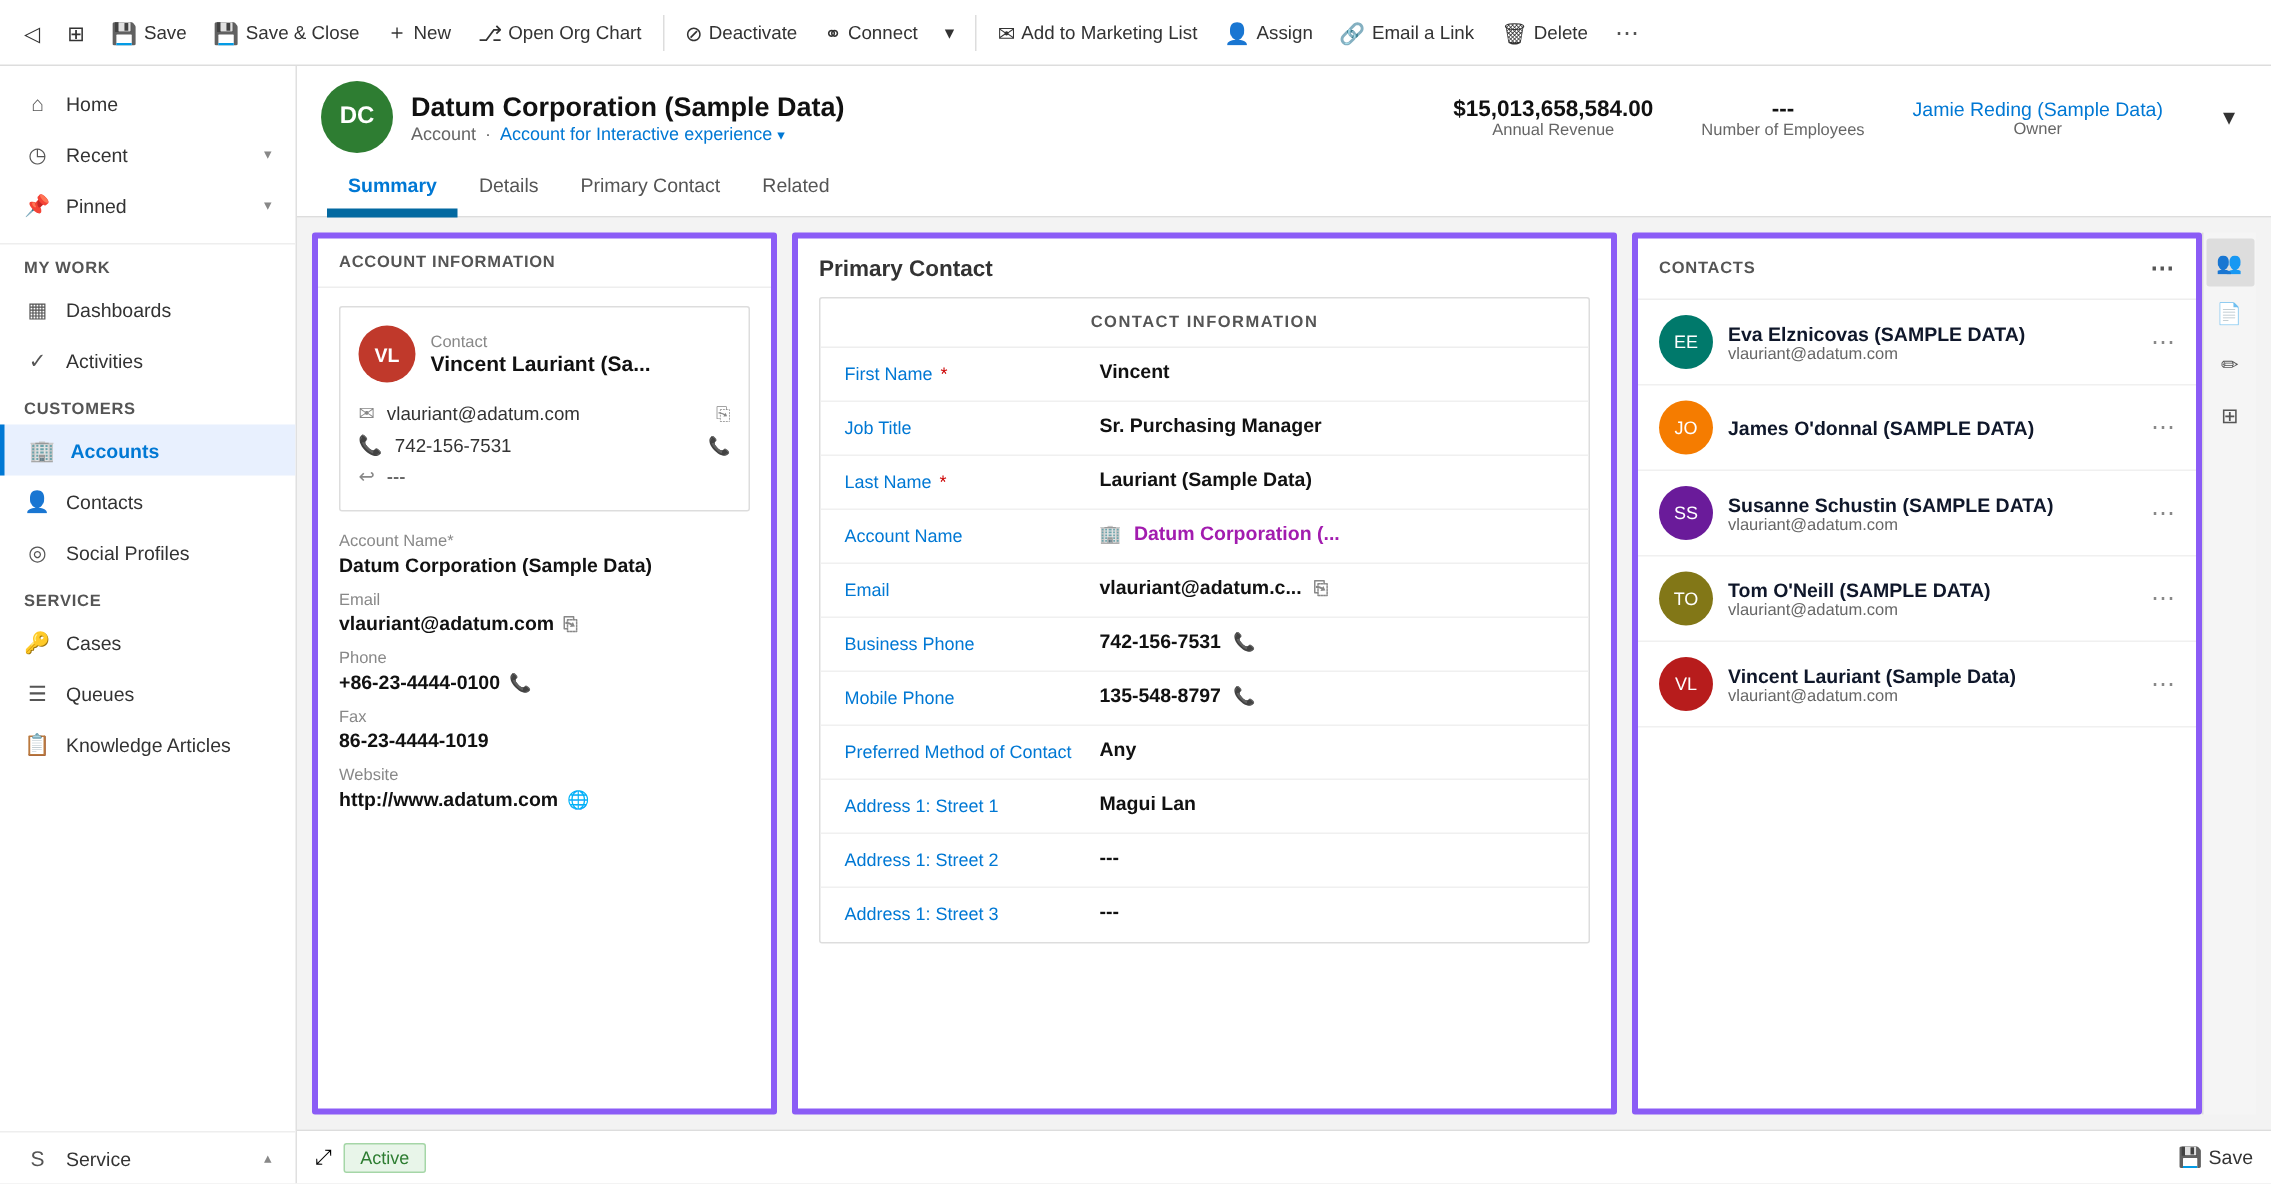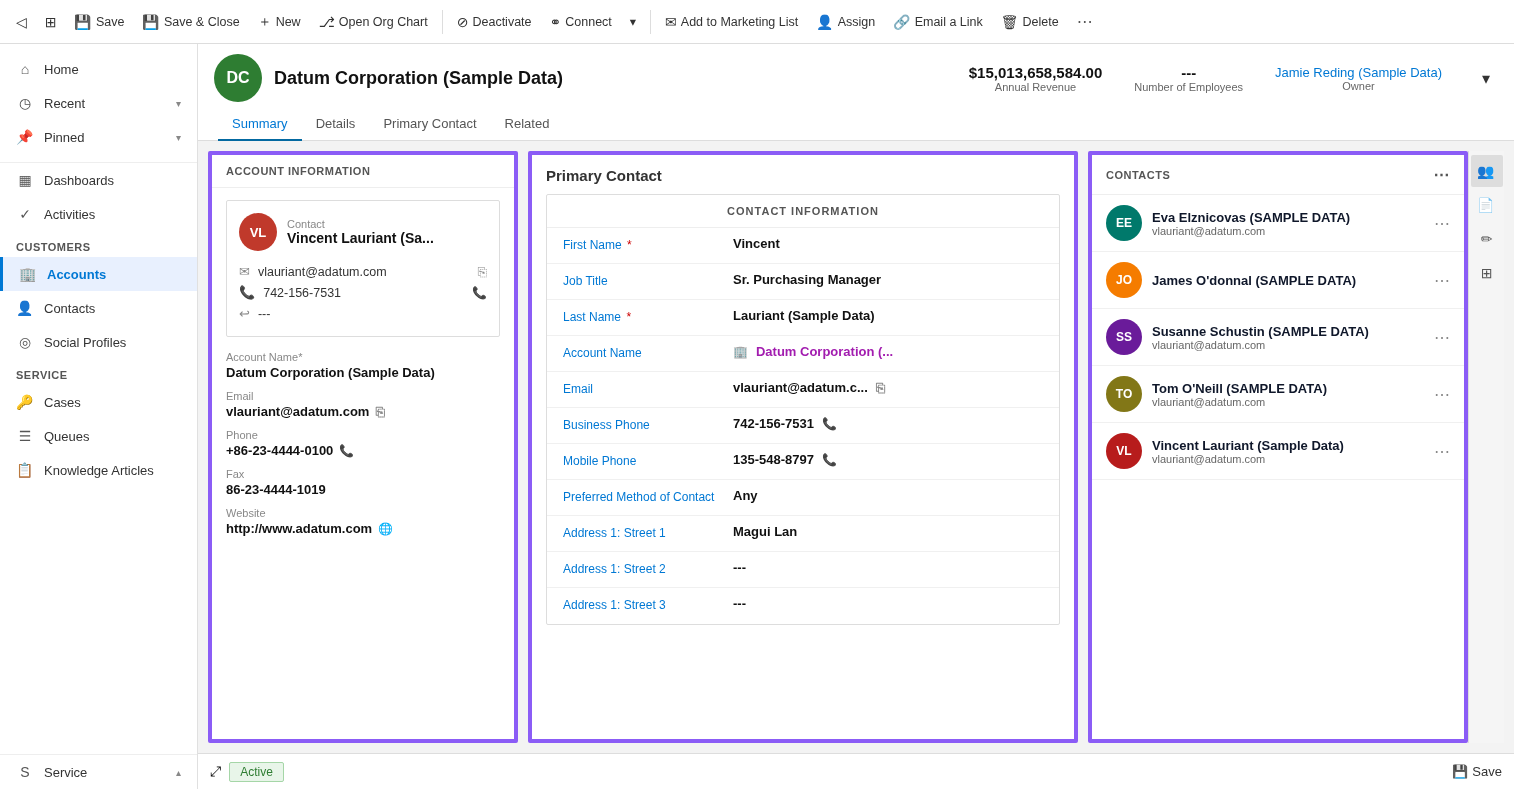--- a/index.html
+++ b/index.html
@@ -110,21 +110,21 @@
       margin-top: 4px;
     }
     .tab {
       padding: 8px 14px;
       cursor: pointer;
       font-size: 13px;
       color: #555;
       border-bottom: 2px solid transparent;
       margin-bottom: -1px;
     }
-    .tab.active { color: #0078d4; border-bottom: 2px solid #0369a1; font-weight: 400; }
+    .tab.active { color: #0078d4; border-bottom: 6px solid #0369a1; font-weight: 700; }
 
     
     .page-body {
       display: flex;
       flex: 1;
       overflow: hidden;
       gap: 10px;
       padding: 10px;
     }
 
@@ -204,21 +204,21 @@
     .contacts-list { overflow-y: auto; flex: 1; }
     .contact-list-item {
       display: flex; align-items: center; gap: 10px;
       padding: 10px 14px;
       border-bottom: 1px solid #f0f0f0;
       cursor: pointer;
     }
     .cli-avatar {
       width: 36px; height: 36px; border-radius: 50%;
       display: flex; align-items: center; justify-content: center;
-      font-size: 12px; font-weight: 700; color: #fff; flex-shrink: 0;
+      font-size: 12px; font-weight: 400; color: #fff; flex-shrink: 0;
     }
     .cli-info { flex: 1; min-width: 0; }
     .cli-name { font-size: 13px; font-weight: 600; color: #0f172a; }
     .cli-email { font-size: 11px; color: #666; }
     .cli-more { color: #888; cursor: pointer; font-size: 16px; }
 
     
     .right-icon-bar {
       width: 36px;
       background: #f5f5f5;
@@ -337,20 +337,21 @@
         <span class="si-icon">◷</span>
         <span>Recent</span>
         <span class="sidebar-chevron">▾</span>
       </div>
       <div class="sidebar-item">
         <span class="si-icon">📌</span>
         <span>Pinned</span>
         <span class="sidebar-chevron">▾</span>
       </div>
     </div>
+    <div class="sidebar-section-label">My Work</div>
     <div class="sidebar-item">
       <span class="si-icon">▦</span>
       <span>Dashboards</span>
     </div>
     <div class="sidebar-item">
       <span class="si-icon">✓</span>
       <span>Activities</span>
     </div>
     <div class="sidebar-section-label">Customers</div>
     <div class="sidebar-item active">
@@ -389,20 +390,28 @@
 
   <div class="content">
 
     <div class="record-header">
       <div class="record-title-row">
         <div class="record-avatar" style="background:#2e7d32">
           <span>DC</span>
         </div>
         <div class="record-title-info">
           <div class="record-title">Datum Corporation (Sample Data)</div>
+          <div class="record-subtitle">
+            <span>Account</span>
+            <span>·</span>
+            <span style="color:#0078d4; cursor:pointer;">
+              <span>Account for Interactive experience</span>
+              <span style="font-size:10px;">▾</span>
+            </span>
+          </div>
         </div>
         <div class="record-meta">
           <div class="record-meta-item">
             <div class="record-meta-value">$15,013,658,584.00</div>
             <div class="record-meta-label">Annual Revenue</div>
           </div>
           <div class="record-meta-item">
             <div class="record-meta-value">---</div>
             <div class="record-meta-label">Number of Employees</div>
           </div>

